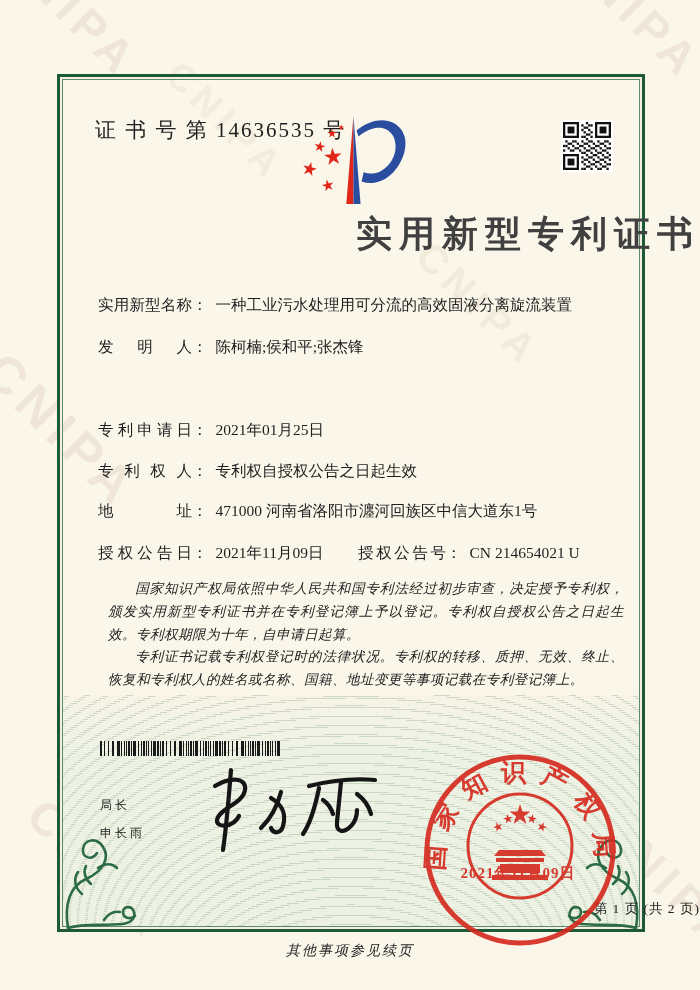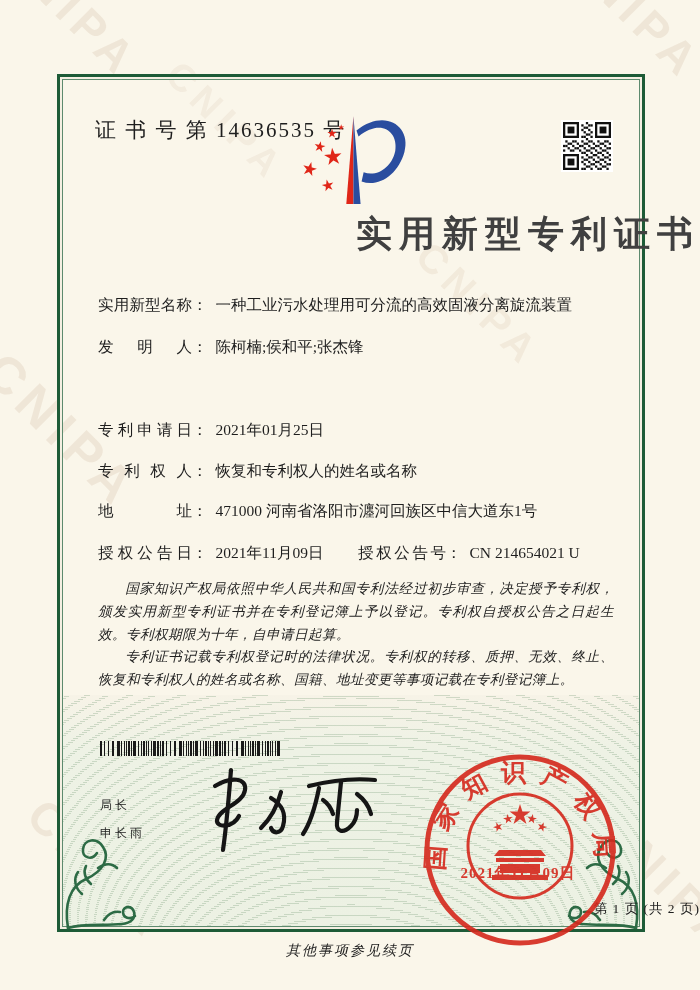--- a/index.html
+++ b/index.html
@@ -37,21 +37,21 @@
   .title{position:absolute;left:0;right:0;top:210px;text-align:right;
          font-size:36px;font-weight:bold;letter-spacing:7px;color:#404040;}
 
   .fr{position:absolute;left:98px;width:520px;font-size:15.5px;white-space:nowrap;}
   .f1{top:295px}.f2{top:337px}.f3{top:379px}.f4{top:420px}.f5{top:461px}.f6{top:501px}.f7{top:543px}
   .flabel{display:inline-block;width:94px;text-align:justify;text-align-last:justify;}
   .flabel.short{width:88px;}
   .fval{margin-left:8px;}
   .col2{position:absolute;left:260px;top:0;white-space:nowrap;}
 
-  .paras{position:absolute;left:98px;top:578px;width:516px;z-index:4;}
+  .paras{position:absolute;left:108px;top:578px;width:516px;z-index:4;}
   .paras p{margin:0;font-size:13.6px;line-height:22.8px;text-indent:2em;
            font-style:italic;text-align:justify;letter-spacing:0.4px;color:#222;}
 
   .barcode{position:absolute;left:100px;top:741px;z-index:5;}
 
   .director{position:absolute;left:100px;top:791px;z-index:5;font-size:12px;letter-spacing:3px;line-height:28px;}
   .signature{position:absolute;left:203px;top:764px;z-index:5;}
 
   .seal{position:absolute;left:422px;top:752px;width:196px;height:196px;z-index:6;opacity:0.9;}
   .seal svg{position:absolute;inset:0;}
@@ -229,21 +229,21 @@
     <div class="fr f1">
       <span class="flabel">实用新型名称</span><span>：</span><span class="fval">一种工业污水处理用可分流的高效固液分离旋流装置</span>
     </div>
     <div class="fr f2">
       <span class="flabel">发明人</span><span>：</span><span class="fval">陈柯楠;侯和平;张杰锋</span>
     </div>
     <div class="fr f4">
       <span class="flabel">专利申请日</span><span>：</span><span class="fval">2021年01月25日</span>
     </div>
     <div class="fr f5">
-      <span class="flabel">专利权人</span><span>：</span><span class="fval">恢复和专利权人的姓名或名称</span>
+      <span class="flabel">专利权人</span><span>：</span><span class="fval">专利权自授权公告之日起生效</span>
     </div>
     <div class="fr f6">
       <span class="flabel">地址</span><span>：</span><span class="fval">471000 河南省洛阳市瀍河回族区中信大道东1号</span>
     </div>
     <div class="fr f7">
       <span class="flabel">授权公告日</span><span>：</span><span class="fval">2021年11月09日</span>
       <span class="col2">
         <span class="flabel short">授权公告号</span><span>：</span><span class="fval">CN 214654021 U</span>
       </span>
     </div>

